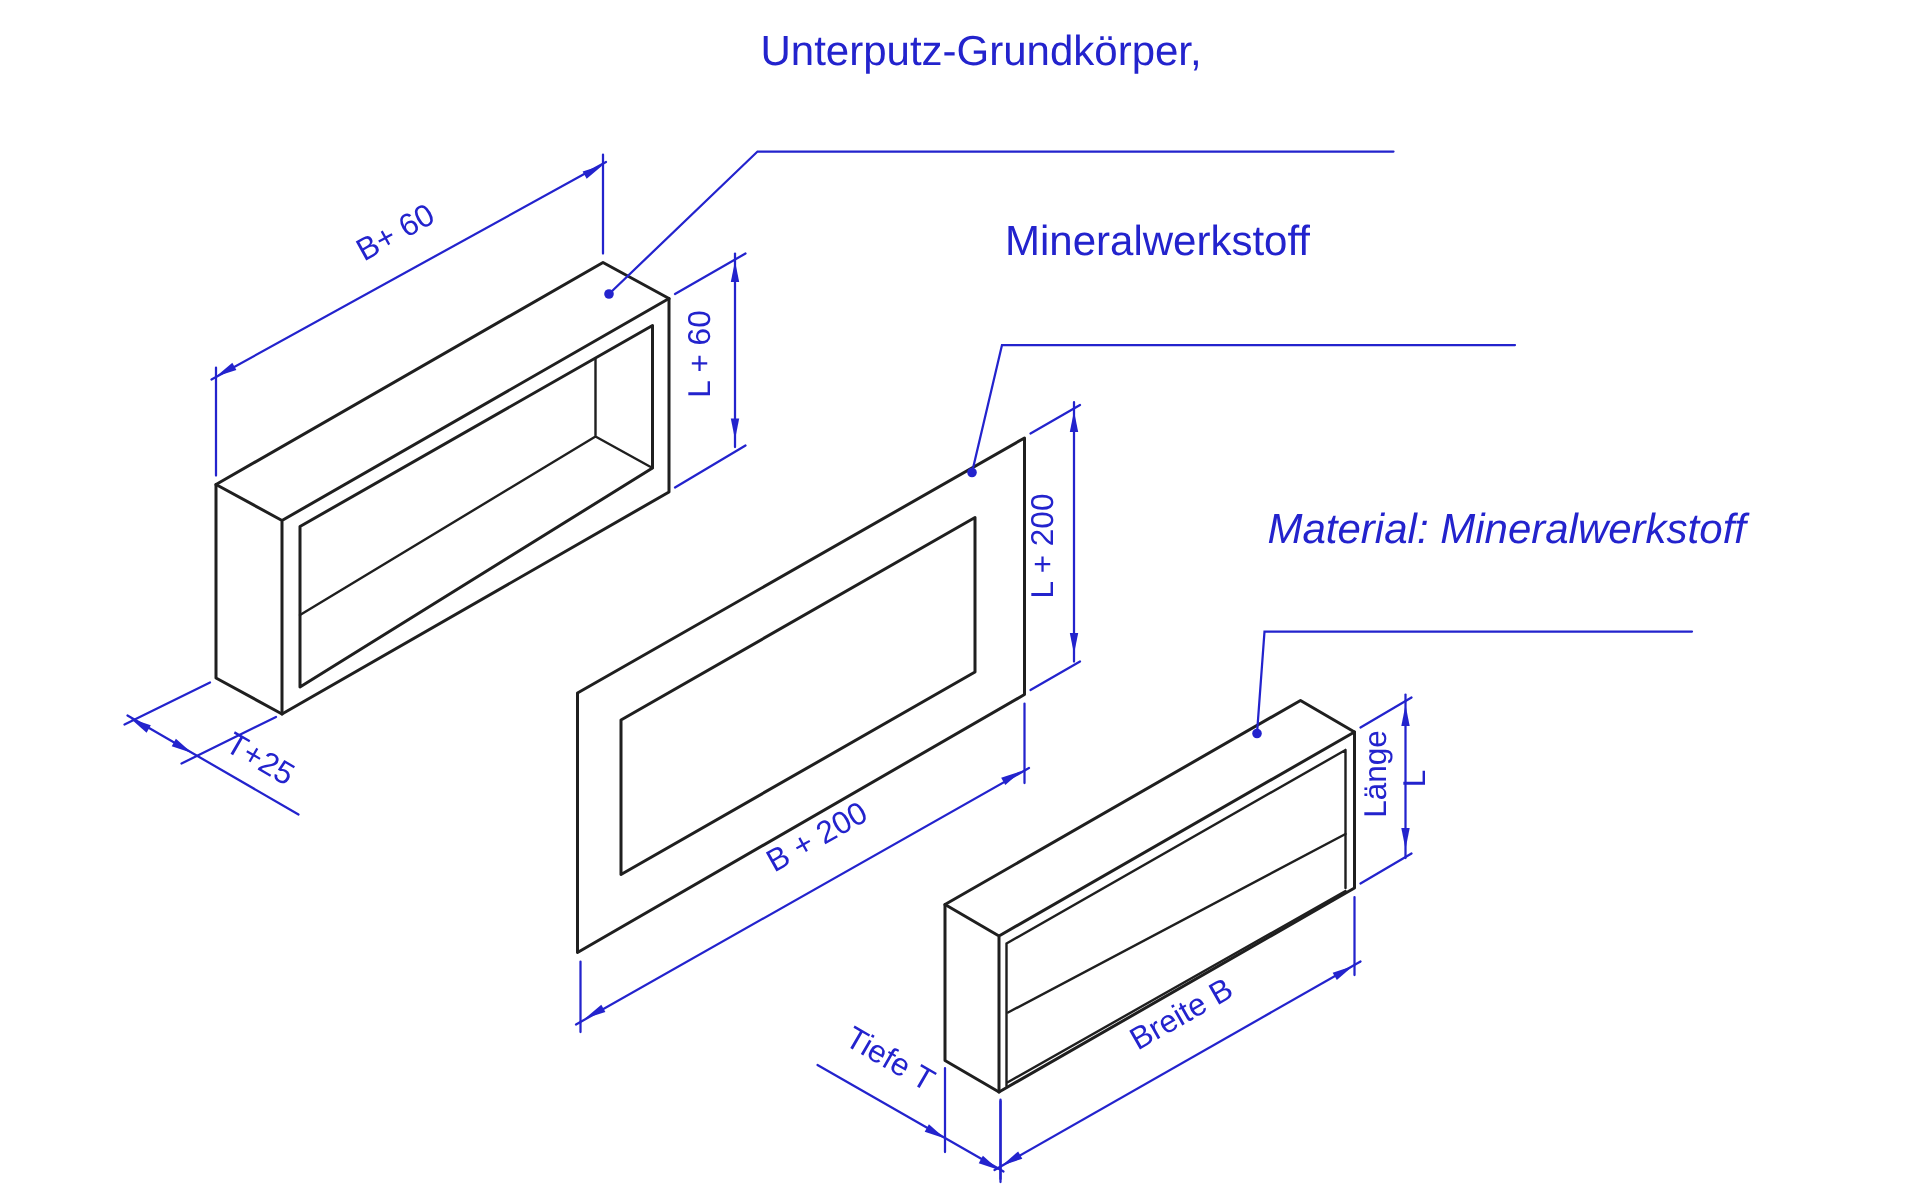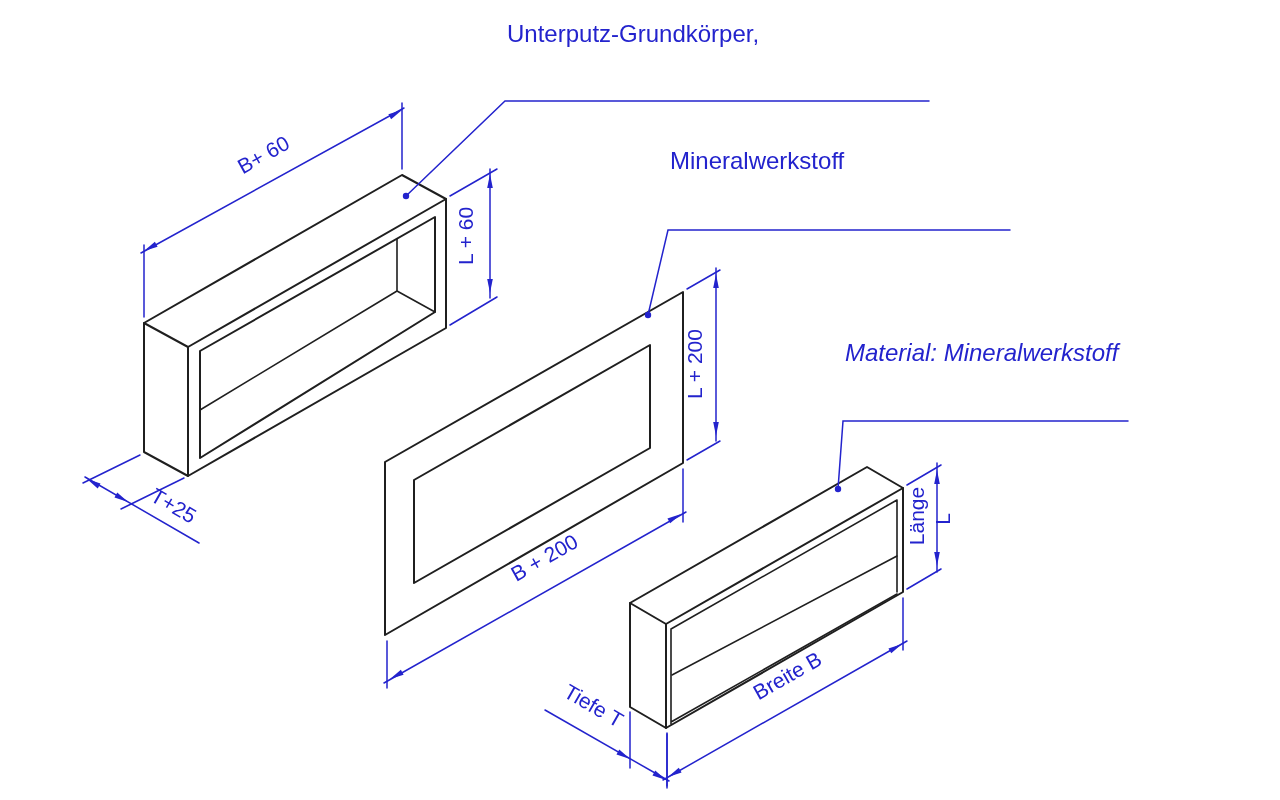--- a/index.html
+++ b/index.html
@@ -18,21 +18,21 @@
   .leaderdot{fill:#2323cd;stroke:none;}
   .dimlabel{
     fill:#2323cd;
     font-size:21px;
     font-family:"Liberation Sans",sans-serif;
     text-anchor:middle;
   }
   .note{
     position:absolute;
     color:#2323cd;
-    font-size:24px;
+    font-size:28px;
     line-height:28px;
     white-space:nowrap;
     letter-spacing:0px;
   }
 </style>
 </head>
 <body>
 
 <div id="canvas">
 

